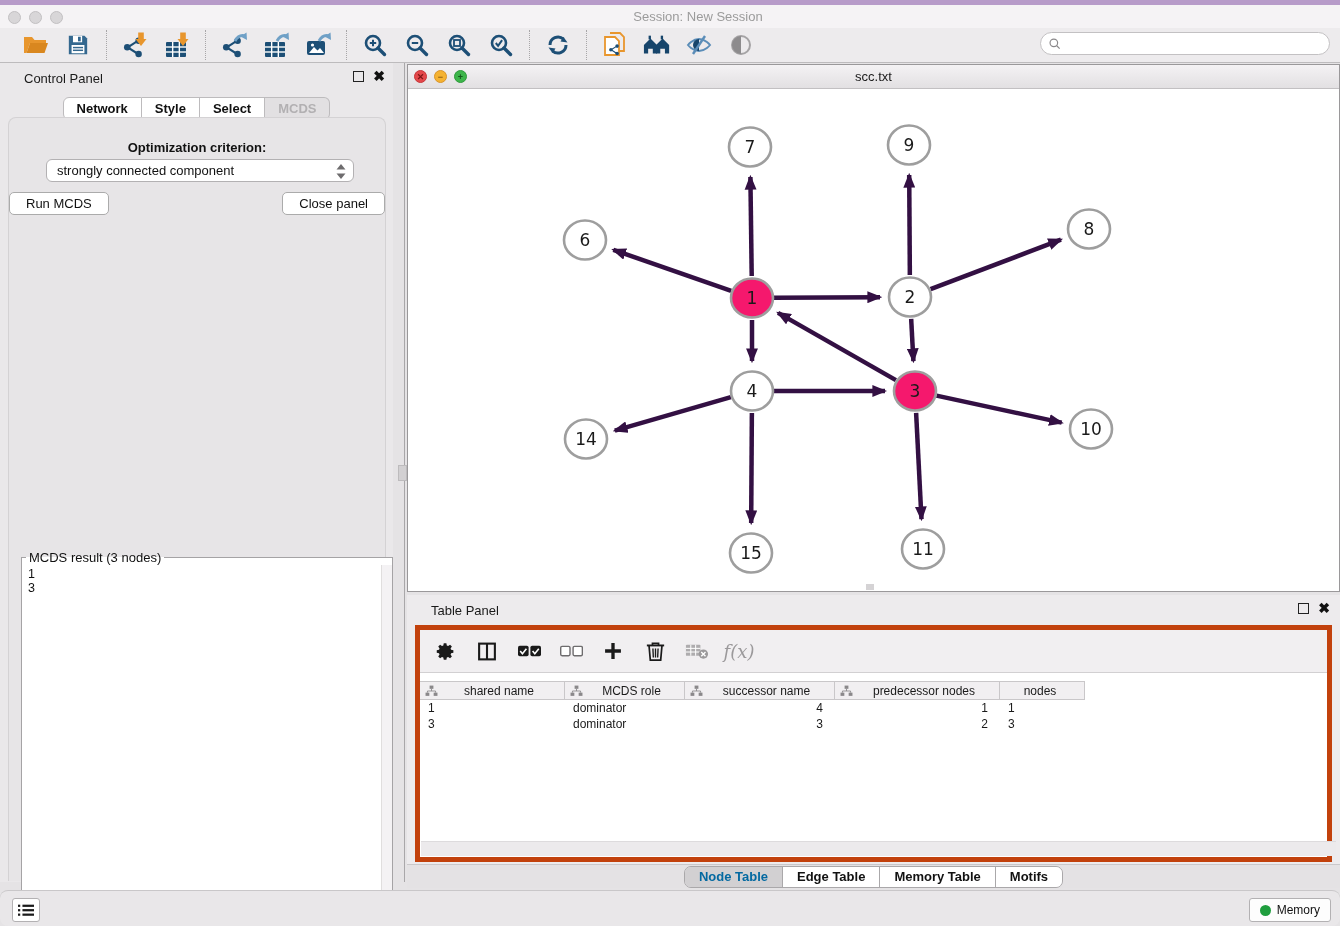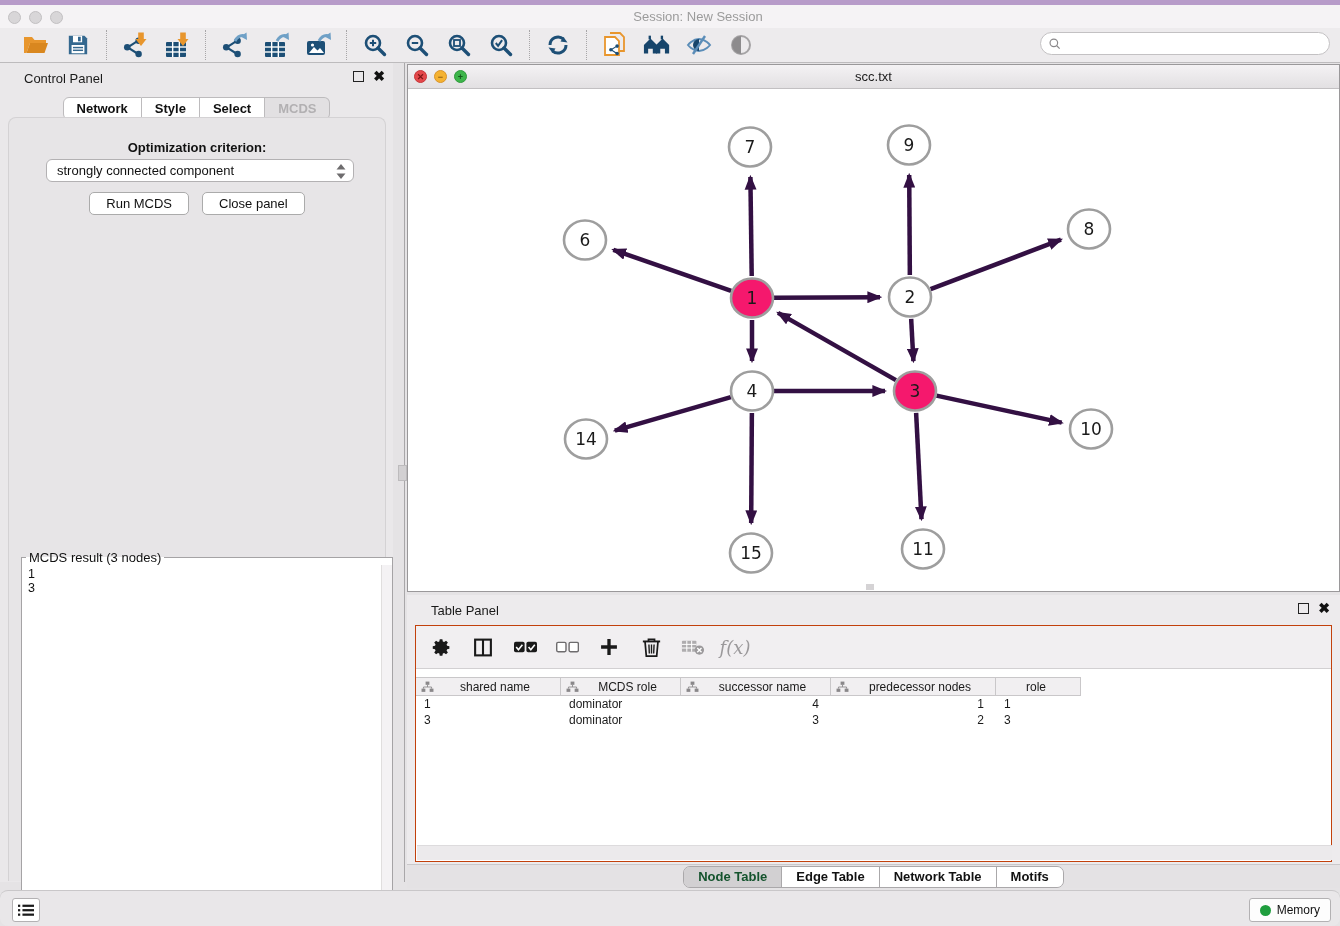--- a/index.html
+++ b/index.html
@@ -31,21 +31,21 @@
   .close-x { font-size:14px; font-weight:bold; color:#111; line-height:11px; }
   .cp-tabs { position:absolute; left:0; top:34px; width:100%; display:flex; justify-content:center; }
   .cp-tab { font-size:13px; font-weight:600; padding:3px 13px; background:#fff; border:1px solid #bdbbbd; border-left:none; color:#111; }
   .cp-tab:first-child { border-left:1px solid #bdbbbd; border-radius:6px 0 0 6px; }
   .cp-tab:last-child { border-radius:0 6px 6px 0; }
   .cp-tab.active { background:#e2e0e2; color:#b2b0b2; }
   .cp-page { position:absolute; left:8px; top:54px; width:378px; height:764px; background:#e7e5e7; border:1px solid #d4d2d4; border-bottom:none; border-radius:8px 8px 0 0; }
   .opt-label { margin-top:22px; text-align:center; font-size:13px; font-weight:600; color:#111; }
   .dropdown { position:absolute; left:37px; top:41px; width:308px; height:23px; background:#fff; border:1px solid #b3b1b3; border-radius:6px; display:flex; align-items:center; font-size:13px; padding-left:10px; color:#111; }
   .dd-stepper { position:absolute; right:6px; top:3px; }
-  .btn-row { position:absolute; left:0; top:74px; width:100%; display:flex; justify-content:center; gap:13px; }
+  .btn-row { position:absolute; left:0; top:74px; width:100%; display:flex; justify-content:space-between; gap:13px; }
   .mac-btn { height:23px; background:#fff; border:1px solid #ababab; border-radius:5px; font-size:13px; padding:0 16px; color:#111; display:flex; align-items:center; }
   .result-box { position:absolute; left:4px; top:376px; width:368px; height:377px; border:1px solid #a5a3a5; background:#fff; }
   .result-box legend { font-size:13px; color:#111; margin-left:4px; padding:0 3px; }
   .result-text { position:absolute; left:0; top:0; width:100%; height:100%; background:#fff; font:12.5px "Liberation Sans", sans-serif; padding:2px 6px; white-space:pre; color:#111; }
   .result-scroll { position:absolute; right:0; top:0; width:11px; height:100%; background:#f4f2f4; border-left:1px solid #e0dede; }
   .fieldset-wrap { position:absolute; left:12px; top:432px; width:372px; height:385px; }
   .splitter-v { position:absolute; left:393px; top:63px; width:14px; height:819px; background:#e5e3e5; }
   .splitter-line { position:absolute; left:11px; top:0; width:1px; height:100%; background:#a9a7a9; }
   .splitter-grip { position:absolute; left:5px; top:402px; width:9px; height:16px; background:#d2d0d2; border:1px solid #bdbbbd; }
 
@@ -57,39 +57,39 @@
   .ntl-close { background:#e4484b; border:1px solid #c63639; color:#7d1416; }
   .ntl-min { background:#f5b231; border:1px solid #d9952a; color:#8d5e12; }
   .ntl-zoom { background:#3db54a; border:1px solid #2f9a3c; color:#14591c; }
   .net-title { position:absolute; top:4px; width:100%; text-align:center; font-size:13px; color:#1a1a1a; }
   .net-canvas { position:absolute; left:0; top:24px; width:931px; height:502px; background:#fff; }
   .net-grip { position:absolute; left:458px; bottom:1px; width:8px; height:6px; background:#d5d3d5; }
 
   
   .table-panel { position:absolute; left:407px; top:595px; width:933px; height:293px; background:#edebed; }
   .tp-ctl { right:10px; }
-  .tbl-container { position:absolute; left:8px; top:30px; width:917px; height:237px; background:#fff; border:1px solid #c2410c; }
+  .tbl-container { position:absolute; left:8px; top:30px; width:917px; height:237px; background:#fff; border:5px solid #c2410c; }
   .tbl-toolbar { position:absolute; left:0; top:0; width:100%; height:43px; background:#f1eff1; border-bottom:1px solid #d2d0d2; display:flex; align-items:center; gap:16px; padding-left:12px; }
   .tbl-tbtn { width:26px; height:26px; display:flex; align-items:center; justify-content:center; }
   .fx { font:italic 18px "DejaVu Serif", serif; color:#9b999b; }
   .tbl-header { position:absolute; left:0; top:51px; height:19px; display:flex; background:#f1eff1; border-top:1px solid #c9c7c9; border-bottom:1px solid #c9c7c9; }
   .th { display:flex; align-items:center; border-right:1px solid #c9c7c9; font-size:12px; color:#1a1a1a; position:relative; }
   .th .hier { margin-left:5px; }
   .th .th-label { flex:1; text-align:center; padding-right:4px; }
   .tbl-rows { position:absolute; left:0; top:71px; width:100%; }
   .tr { display:flex; height:16px; font-size:12px; color:#1a1a1a; }
   .td { overflow:hidden; white-space:nowrap; }
   .td.al { padding-left:8px; text-align:left; }
   .td.ar { padding-right:12px; text-align:right; }
   .tbl-bottom { position:absolute; left:1px; bottom:1px; width:915px; height:15px; background:#eceaec; border-top:1px solid #dddbdd; }
   .tbl-tabs { position:absolute; left:0; top:269px; width:933px; height:24px; background:#e4e2e4; border-top:1px solid #cac8ca; display:flex; justify-content:center; align-items:center; }
   .tt-group { display:flex; border:1px solid #aaa8aa; border-radius:7px; overflow:hidden; height:22px; }
   .tt { font-size:13px; font-weight:600; padding:2px 14px; background:#fff; color:#111; border-left:1px solid #aaa8aa; display:flex; align-items:center; }
   .tt:first-child { border-left:none; }
-  .tt.active { background:#d2d0d2; color:#14532d;padding-left:14px; }
+  .tt.active { background:#d2d0d2; color:#0369a1;padding-left:14px; }
 
   
   .statusbar { position:absolute; left:0; top:890px; width:1340px; height:36px; background:#e9e7e9; border-top:1px solid #c9c7c9;border-radius:8px; }
   .sb-left { position:absolute; left:12px; top:7px; width:28px; height:24px; background:#fff; border:1px solid #b3b1b3; border-radius:3px; display:flex; align-items:center; justify-content:center; }
   .memory-btn { position:absolute; right:9px; top:7px; height:24px; background:#fdfdfd; border:1px solid #b3b1b3; border-radius:3px; display:flex; align-items:center; gap:6px; padding:0 10px; font-size:12px; color:#111; }
   .mem-dot { width:11px; height:11px; border-radius:50%; background:#1f9e3e; }
 </style>
 </head>
 <body>
 
@@ -532,21 +532,21 @@
                 <rect x="1" y="14" width="7" height="6"></rect>
                 <rect x="16" y="14" width="7" height="6"></rect>
               </g>
               <g stroke="#8a888a" stroke-width="1.6" fill="none">
                 <path d="M12 7v4M4.5 14v-3h15v3"></path>
               </g>
             </svg>
             <span class="th-label">predecessor nodes</span>
           </div>
           <div class="th" style="width: 85px;">
-            <span class="th-label">role</span>
+            <span class="th-label">nodes</span>
           </div>
         </div>
       <div class="tbl-rows" id="tbl-rows">
           <div class="tr">
             <div class="td al" style="width: 145px;">1</div>
             <div class="td al" style="width: 120px;">dominator</div>
             <div class="td ar" style="width: 150px;">4</div>
             <div class="td ar" style="width: 165px;">1</div>
             <div class="td al" style="width: 85px;">1</div>
           </div>
@@ -557,21 +557,21 @@
             <div class="td ar" style="width: 165px;">2</div>
             <div class="td al" style="width: 85px;">3</div>
           </div>
         </div>
       <div class="tbl-bottom"></div>
     </div>
     <div class="tbl-tabs">
       <div class="tt-group" id="tbl-tabs">
           <div class="tt active">Node Table</div>
           <div class="tt">Edge Table</div>
-          <div class="tt">Network Table</div>
+          <div class="tt">Memory Table</div>
           <div class="tt">Motifs</div>
         </div>
     </div>
   </div>
 
   <div class="statusbar">
     <div class="sb-left">
       <svg width="16" height="14" viewBox="0 0 18 14">
         <g fill="#1a1a1a">
             <rect x="0" y="1" width="2.5" height="2.5"></rect>

